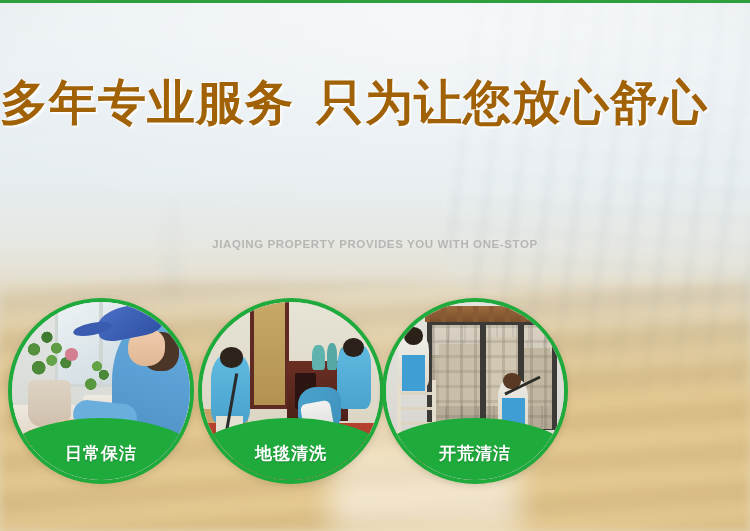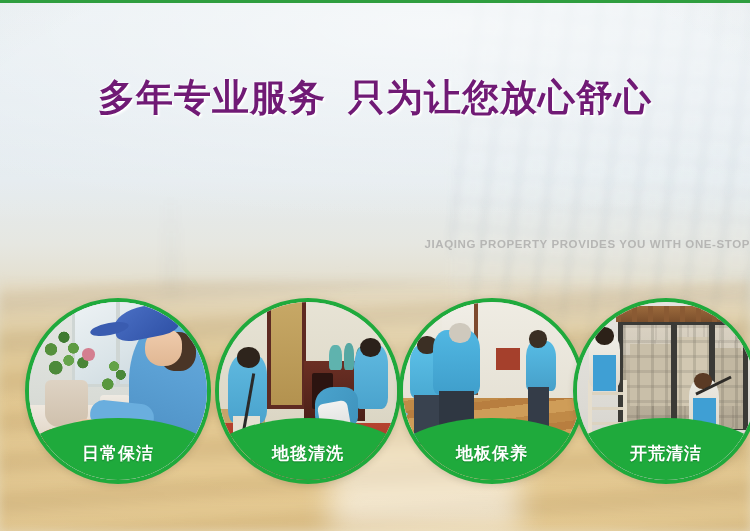--- a/index.html
+++ b/index.html
@@ -93,26 +93,26 @@
 
   .top-rule {
     position:absolute; left:0; top:0; width:100%; height:3px;
     background:#2f9e3f;
     z-index:6;
   }
 
   
   .headline {
     position:absolute; left:0; right:0; top:79px;
-    text-align:center;
+    text-align:left;
     z-index:5;
-    font-size:37px;
+    font-size:48px;
     font-weight:bold;
     letter-spacing:1px;
-    color:#701a75;
+    color:#a16207;
     text-shadow:
       1px 1px 0 rgba(255,255,255,0.95),
       2px 2px 2px rgba(255,255,255,0.75),
       -1px -1px 0 rgba(255,255,255,0.55);
     white-space:nowrap;
     line-height:1;
   }
   .headline .gap { display:inline-block; width:22px; }
 
   
@@ -129,35 +129,34 @@
     color:#ffffff;
     font-size:22px;
     font-weight:bold;
     letter-spacing:2px;
     line-height:1;
   }
 
   
   .subtitle {
     position:absolute; left:0; right:0; top:234px;
-    text-align:right;
+    text-align:center;
     z-index:5;
     color:#b6b6b4;
     font-size:11.5px;
     font-weight:bold;
     letter-spacing:0.6px;
     line-height:20px;
   }
 
   
   .circles {
     position:absolute; left:0; top:298px;
     width:604px; height:190px;
     z-index:5;
-    margin-left:17px;
   }
   .circle {
     position:absolute;
     width:186px; height:186px;
     border-radius:50%;
     border:4px solid #1faa3c;
     overflow:hidden;
     background:#cfcfcf;
     box-shadow:0 2px 6px rgba(90,80,50,0.18);
   }
@@ -512,43 +511,20 @@
         <div class="p2-worker-b"></div>
         <div class="p2-worker-b-head"></div>
         <div class="p2-worker-c"></div>
         <div class="p2-machine"></div>
         <div class="p2-bucket"></div>
       </div>
       <div class="label-cap"></div>
       <div class="label-text">地毯清洗</div>
     </div>
 
-    <div class="circle">
-      <div class="photo">
-        <div class="p3-wall"></div>
-        <div class="p3-door"></div>
-        <div class="p3-wall-red"></div>
-        <div class="p3-skirt"></div>
-        <div class="p3-floor"></div>
-        <div class="p3-floor-shine"></div>
-        <div class="p3-p1"></div>
-        <div class="p3-p1-head"></div>
-        <div class="p3-p1-legs"></div>
-        <div class="p3-p2"></div>
-        <div class="p3-p2-head"></div>
-        <div class="p3-p2-legs"></div>
-        <div class="p3-p2-shoe"></div>
-        <div class="p3-p3"></div>
-        <div class="p3-p3-head"></div>
-        <div class="p3-p3-legs"></div>
-        <div class="p3-hose"></div>
-      </div>
-      <div class="label-cap"></div>
-      <div class="label-text">地板保养</div>
-    </div>
 
     <div class="circle">
       <div class="photo">
         <div class="p4-wall"></div>
         <div class="p4-frame">
           <div class="p4-glass"></div>
           <div class="p4-bldg-a"></div>
           <div class="p4-bldg-b"></div>
           <div class="p4-bldg-c"></div>
           <div class="p4-win-grid"></div>

